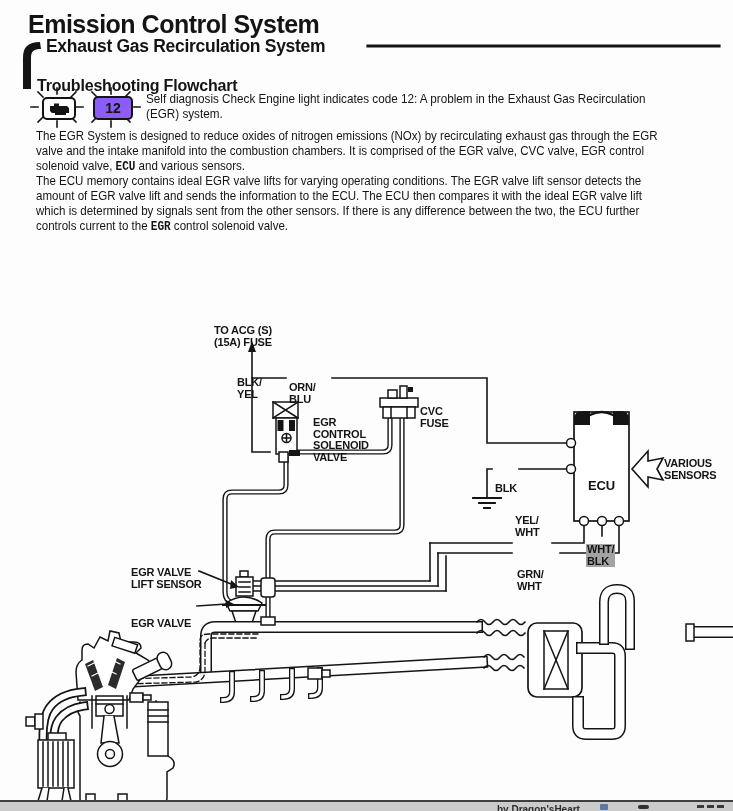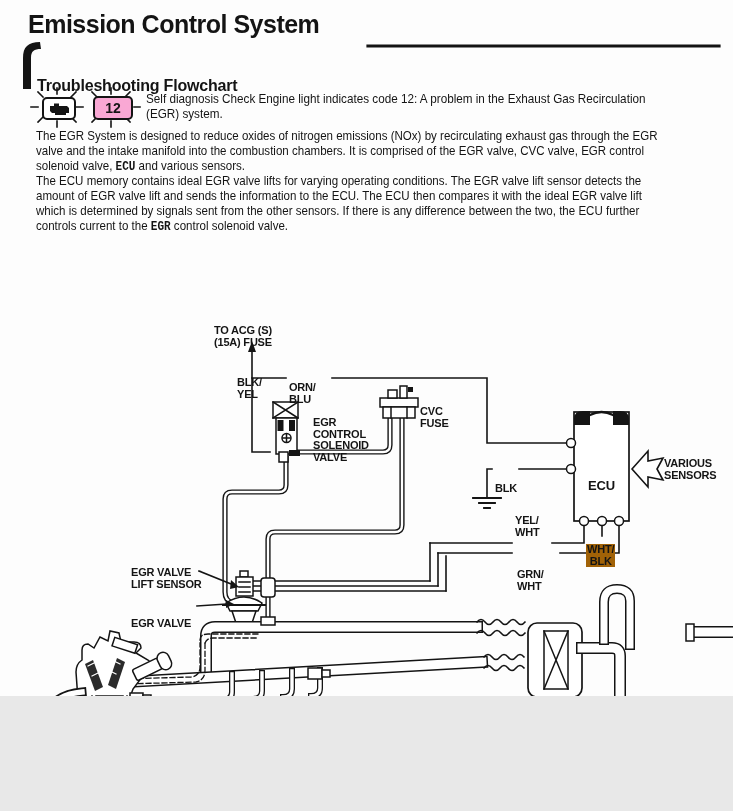--- a/index.html
+++ b/index.html
@@ -1,31 +1,31 @@
 <!DOCTYPE html>
 <html><head>
 <meta charset="utf-8">
 <style>
   html,body{margin:0;padding:0;background:#e8e8e8;}
-  .page{position:relative;width:733px;height:696px;background:#fdfdfd;overflow:hidden;
+  .page{position:relative;width:733px;height:811px;background:#fdfdfd;overflow:hidden;
         font-family:"Liberation Sans",sans-serif;color:#141414;}
   .art{position:absolute;left:0;top:0;z-index:0;}
   .txt{position:absolute;z-index:2;}
   .h1{left:28px;top:10px;font-size:25px;font-weight:bold;letter-spacing:-0.5px;white-space:nowrap;}
   .h2{left:46px;top:36px;font-size:17.5px;font-weight:bold;letter-spacing:-0.3px;white-space:nowrap;}
   .tsh{left:37px;top:77px;font-size:16px;font-weight:bold;letter-spacing:-0.2px;}
   .note{left:146px;font-size:13px;white-space:nowrap;transform:scaleX(0.9);transform-origin:0 0;}
   .note1{top:91px;} .note2{top:106px;}
   .bodyline{left:36px;font-size:13.2px;white-space:nowrap;transform:scaleX(0.875);transform-origin:0 0;}
   .bodyline b{font-family:"Liberation Mono",monospace;font-weight:bold;font-size:12.6px;}
   .codebadge{left:93px;top:96px;width:36px;height:20px;border:2.5px solid #141414;border-radius:5px;
-             font-size:14px;font-weight:bold;text-align:center;line-height:20px;background:#f9a8d4;}
+             font-size:14px;font-weight:bold;text-align:center;line-height:20px;background:#8b5cf6;}
   .lampbox{left:42px;top:97px;width:30px;height:19px;border:2px solid #141414;border-radius:5px;background:#fff;}
   .dlabel{position:absolute;z-index:2;font-size:11px;font-weight:bold;line-height:11.5px;letter-spacing:-0.2px;white-space:pre;margin-top:20px;}
-  .wbg{background:#a16207;padding:0 1px;text-align:center;}
+  .wbg{background:#a3a3a3;padding:0 1px;}
   .ecu-label{width:55px;text-align:center;font-size:13px;}
   .footerbar{position:absolute;left:0;top:800px;width:733px;height:11px;background:#cbcbcb;
              border-top:2px solid #3f3f3f;z-index:3;overflow:hidden;}
   .wm{position:absolute;left:497px;top:0px;font-size:10px;font-weight:bold;color:#2c2c2c;line-height:16px;}
   .wm-icon{position:absolute;left:600px;top:2px;width:8px;height:6px;background:#5b79a8;border-radius:1px;}
   .wm-glyph{position:absolute;left:638px;top:3px;width:11px;height:4px;background:#2f2f2f;border-radius:2px;}
   .wm-dash{position:absolute;top:3px;width:7px;height:3px;background:#3a3a3a;}
 </style>
 </head>
 <body>
@@ -239,20 +239,21 @@
       <g stroke-width="9" stroke="#fff">
           <path d="M692,632 H733"></path>
         </g>
       <rect x="686" y="624" width="8" height="17" fill="#fff"></rect>
       <rect x="308" y="668" width="14" height="11" fill="#fff"></rect>
       <rect x="322" y="670" width="8" height="7" fill="#fff"></rect>
     </g>
   </svg>
 
   <div class="txt h1">Emission Control System</div>
+  <div class="txt h2">Exhaust Gas Recirculation System</div>
 
   <div class="txt tsh">Troubleshooting Flowchart</div>
   <div class="txt lampbox">
     <svg width="30" height="19" viewBox="0 0 30 19">
       <path d="M6,7 h4 v-2.5 h5 v2.5 h8 l2,2 v5 h-3 v2 h-11 v-2 h-3 l-2,-2 z" fill="#141414"></path>
     </svg>
   </div>
   <div class="txt codebadge">12</div>
   <div class="txt note note1">Self diagnosis Check Engine light indicates code 12: A problem in the Exhaust Gas Recirculation</div>
   <div class="txt note note2">(EGR) system.</div>

